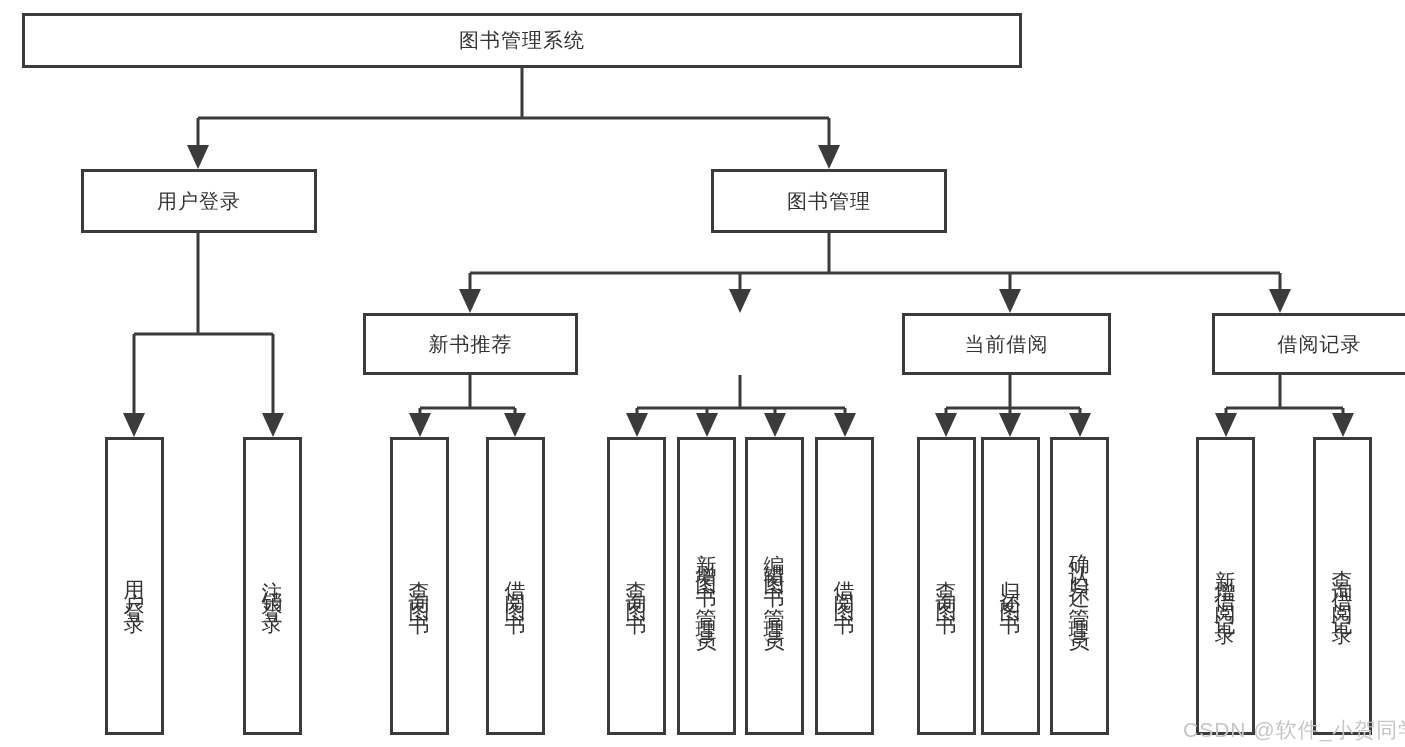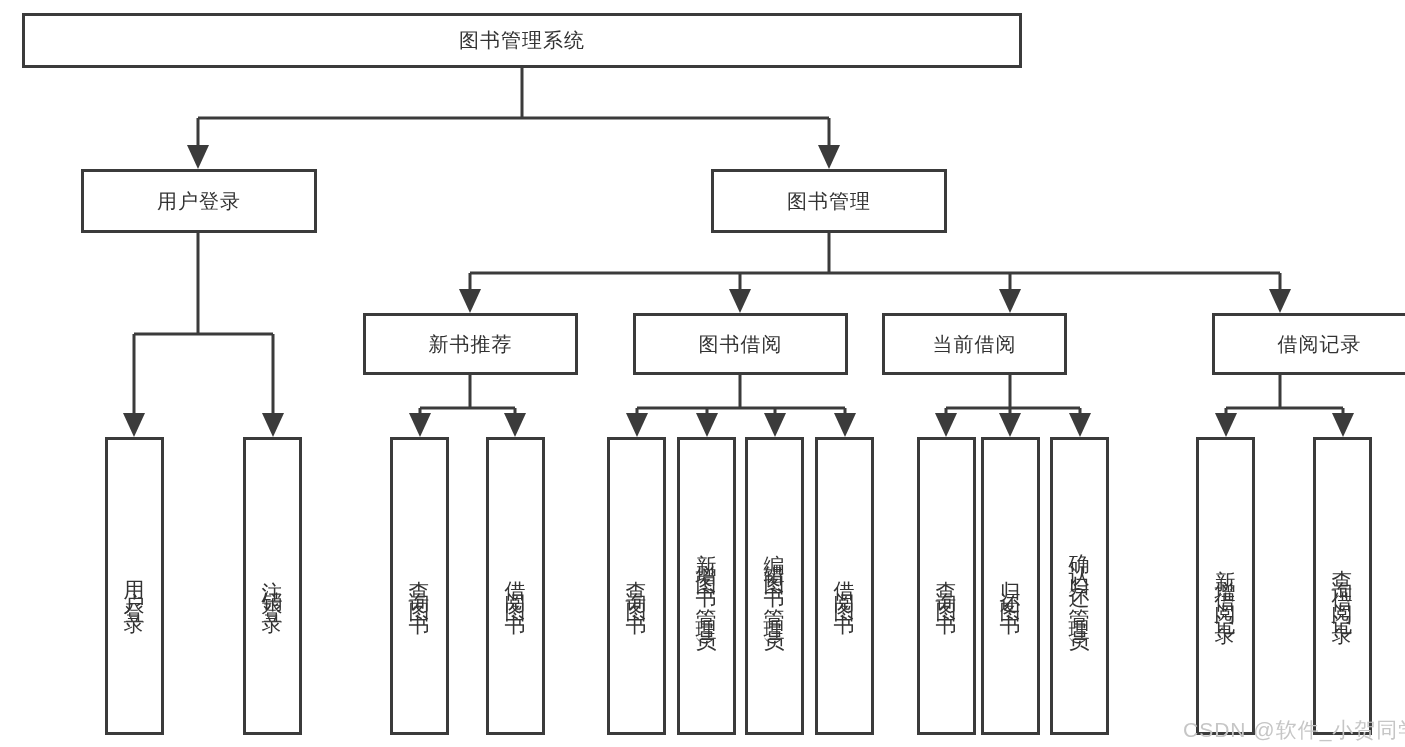--- a/index.html
+++ b/index.html
@@ -119,24 +119,21 @@
   <div class="hbox" style="left:81px; top:169px; width:236px; height:64px;">
     <span>用户登录</span>
   </div>
   <div class="hbox" style="left:711px; top:169px; width:236px; height:64px;">
     <span>图书管理</span>
   </div>
 
   <div class="hbox" style="left:363px; top:313px; width:215px; height:62px;font-family:Liberation Mono, monospace;">
     <span>新书推荐</span>
   </div>
-  <div class="hbox" style="left:633px; top:313px; width:215px; height:62px;">
-    <span>图书借阅</span>
-  </div>
-  <div class="hbox" style="left:882px; top:313px; width:185px; height:62px;">
+  <div class="hbox" style="left:902px; top:313px; width:209px; height:62px;">
     <span>当前借阅</span>
   </div>
   <div class="hbox" style="left:1212px; top:313px; width:215px; height:62px;">
     <span>借阅记录</span>
   </div>
 
   <div class="vbox" style="left:105px;">
     <span class="vtext">用户登录</span>
   </div>
   <div class="vbox" style="left:243px;">

